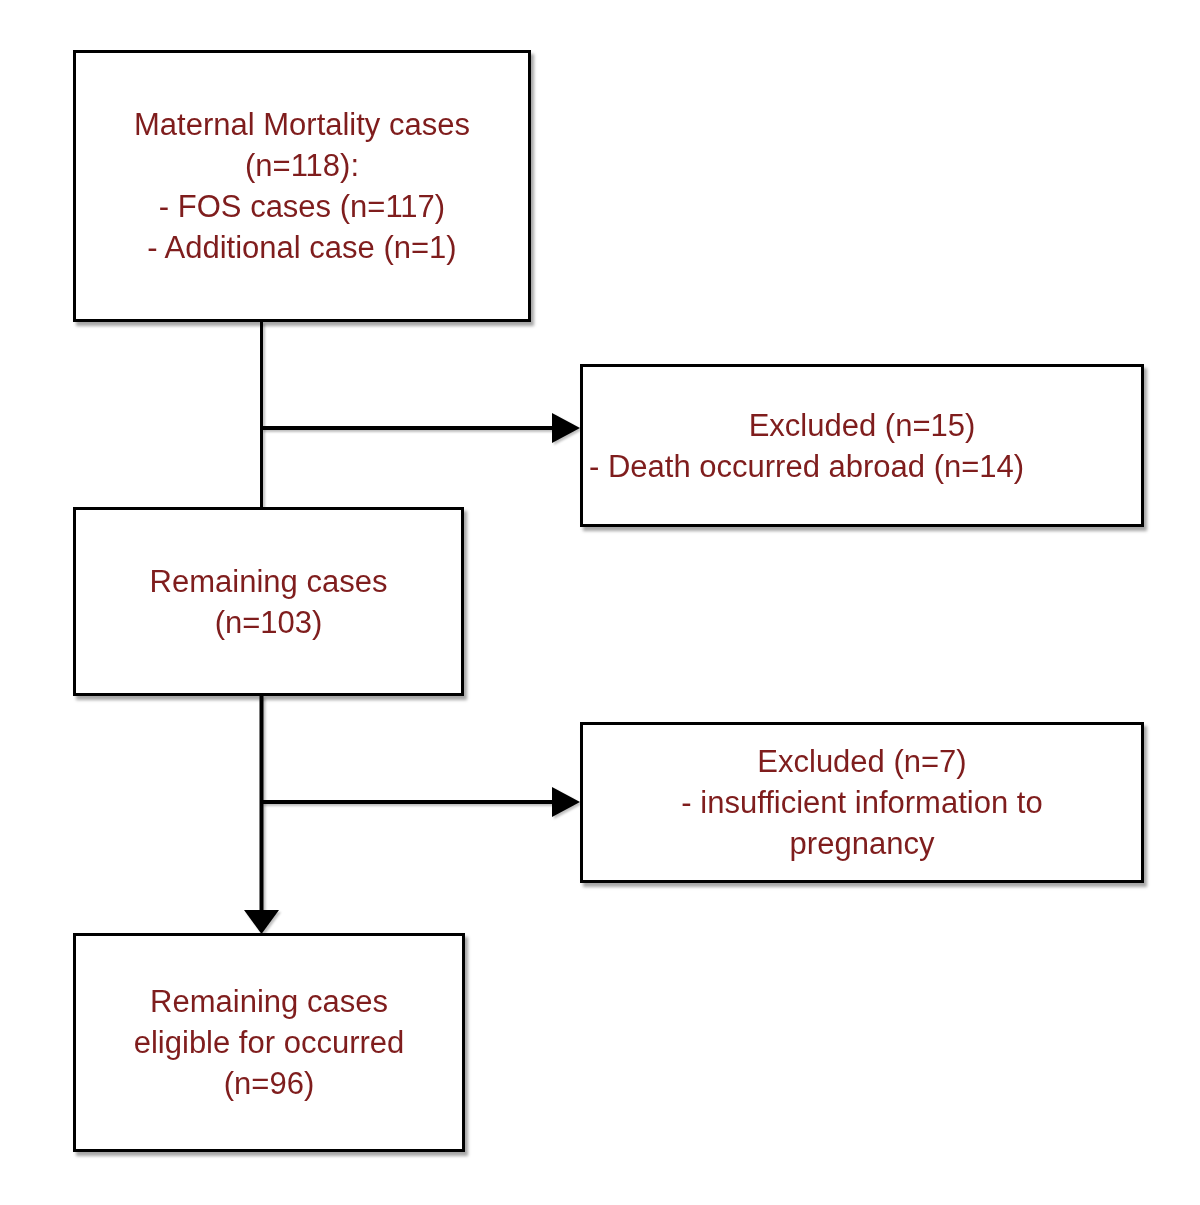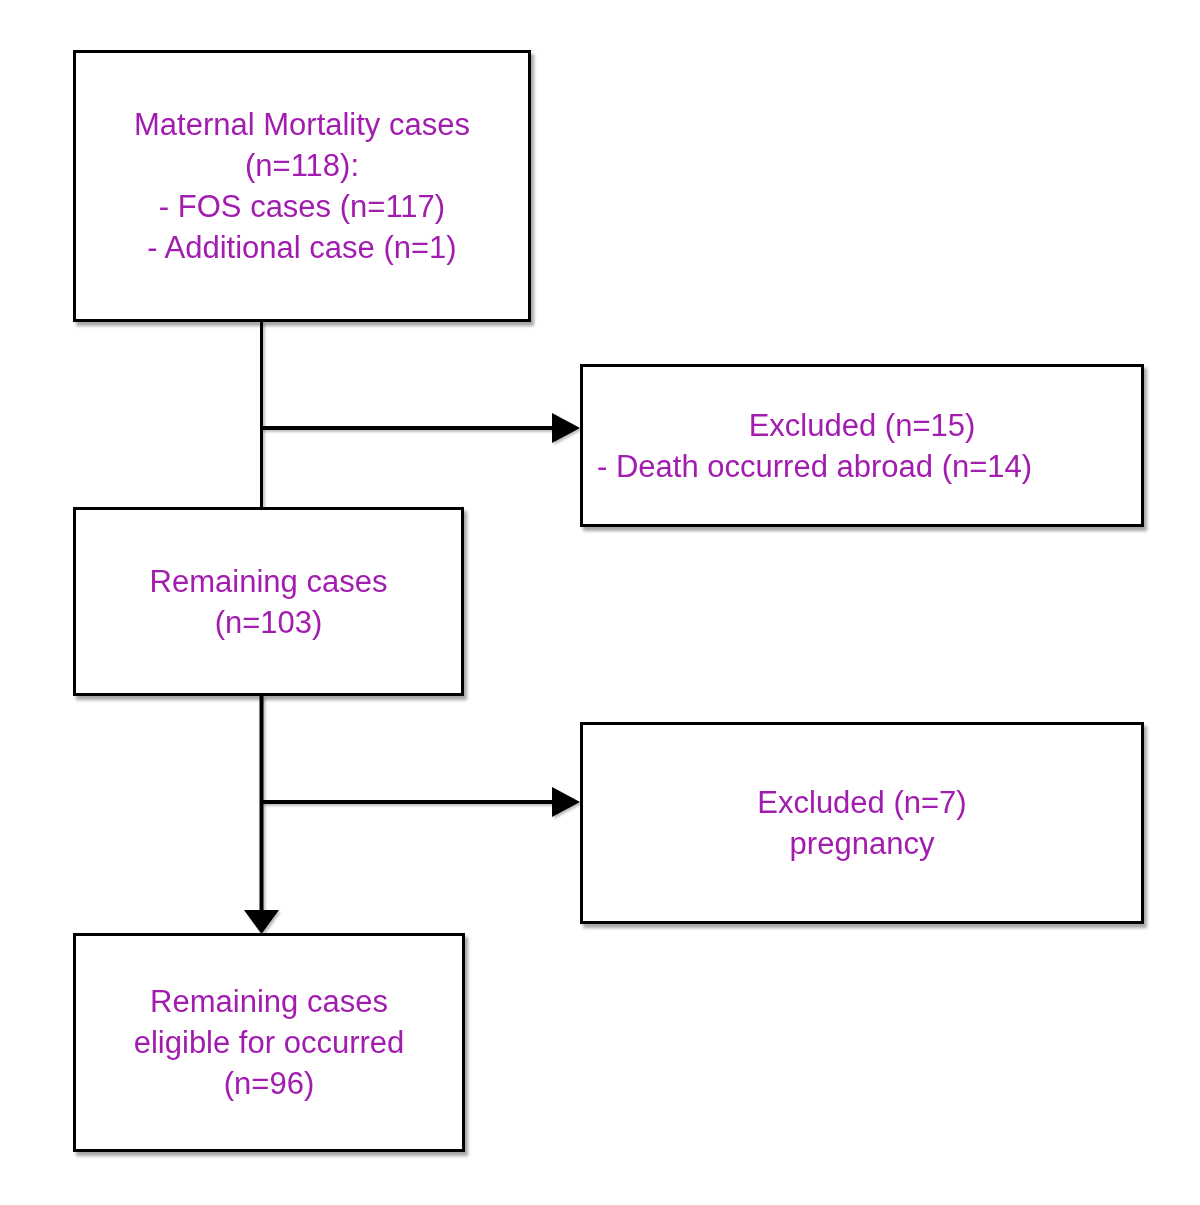--- a/index.html
+++ b/index.html
@@ -6,21 +6,21 @@
     margin: 0;
     padding: 0;
     background: #ffffff;
   }
   .canvas {
     position: relative;
     width: 1200px;
     height: 1205px;
     background: #ffffff;
     font-family: "Liberation Sans", sans-serif;
-    color: #a21caf;
+    color: #7f1d1d;
   }
   .connectors {
     position: absolute;
     left: 0;
     top: 0;
     z-index: 1;
   }
   .connectors .shape {
     filter: drop-shadow(2px 2px 1px rgba(0,0,0,0.25));
   }
@@ -32,26 +32,26 @@
     background: #ffffff;
     box-shadow: 3px 4px 3px rgba(0,0,0,0.35);
     display: flex;
     flex-direction: column;
     justify-content: center;
     font-size: 31px;
     line-height: 41px;
   }
   .tline { width: 100%; }
   .center { text-align: center; }
-  .left   { text-align: left; padding-left: 14px; padding-right: 6px; }
+  .left   { text-align: left; padding-left: 6px; padding-right: 6px; }
 
   #box-start     { left: 73px;  top: 50px;  width: 458px; height: 272px; }
   #box-excluded1 { left: 580px; top: 320px; width: 564px; height: 163px; margin-top: 44px; }
   #box-remaining { left: 73px;  top: 507px; width: 391px; height: 189px; }
-  #box-excluded2 { left: 580px; top: 722px; width: 564px; height: 202px; }
+  #box-excluded2 { left: 580px; top: 722px; width: 564px; height: 161px; }
   #box-final     { left: 73px;  top: 933px; width: 392px; height: 219px; }
 </style>
 </head>
 <body>
 
 <div class="canvas">
 
   <svg class="connectors" width="1200" height="1205" viewBox="0 0 1200 1205">
 
     <line class="shape" x1="261.5" y1="322" x2="261.5" y2="507" stroke="#000000" stroke-width="3"></line>
@@ -78,20 +78,21 @@
     <div class="tline left">- Death occurred abroad (n=14)</div>
   </div>
 
   <div class="box" id="box-remaining">
     <div class="tline center">Remaining cases</div>
     <div class="tline center">(n=103)</div>
   </div>
 
   <div class="box" id="box-excluded2">
     <div class="tline center">Excluded (n=7)</div>
+    <div class="tline center">- insufficient information to</div>
     <div class="tline center">pregnancy</div>
   </div>
 
   <div class="box" id="box-final">
     <div class="tline center">Remaining cases</div>
     <div class="tline center">eligible for occurred</div>
     <div class="tline center">(n=96)</div>
   </div>
 
 </div>

